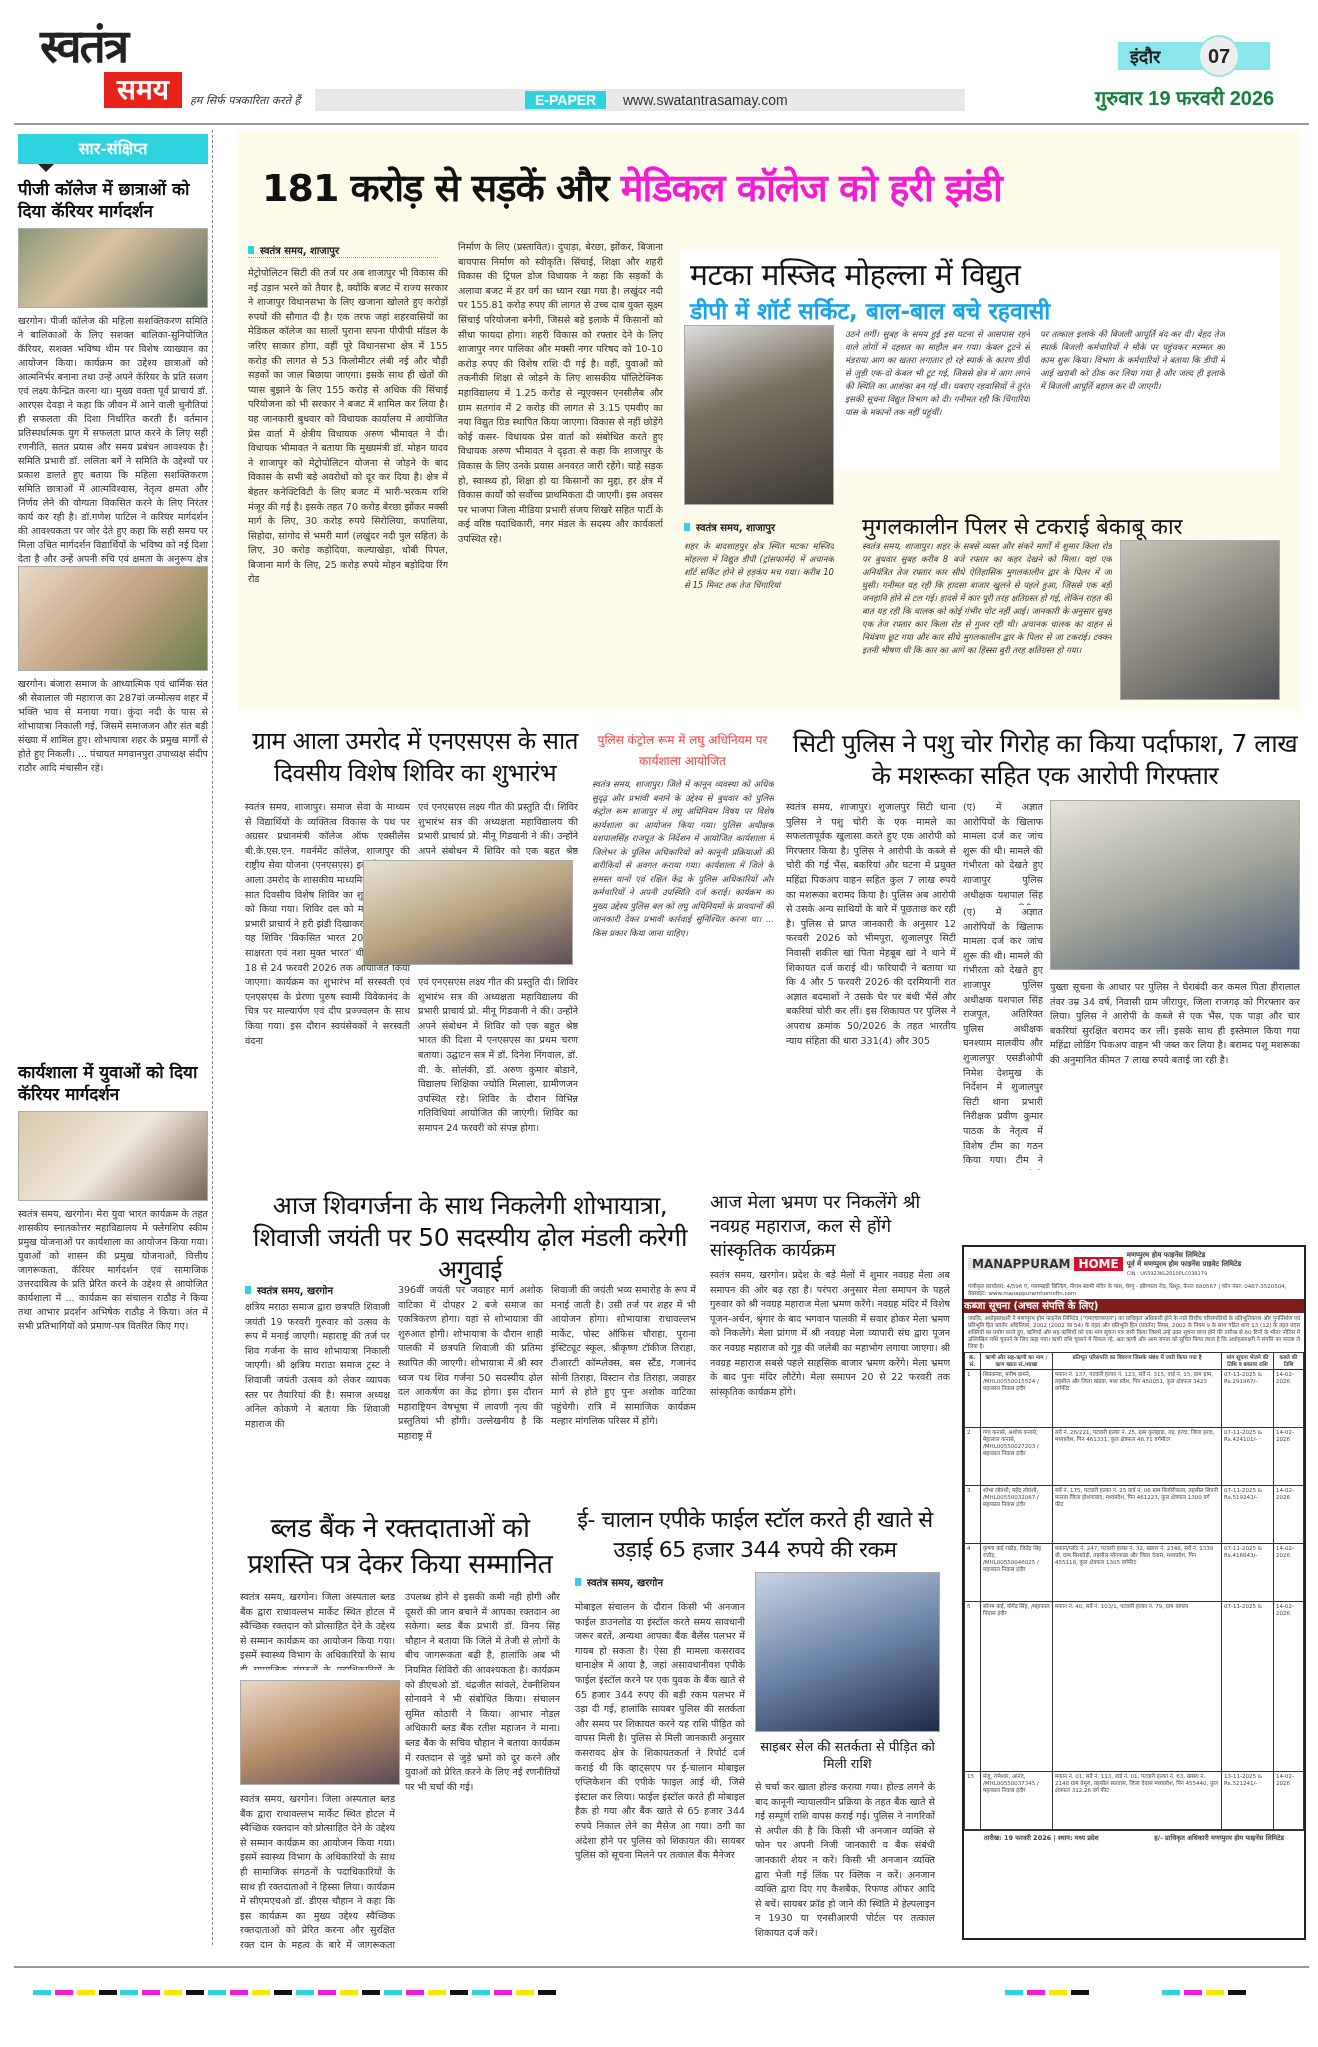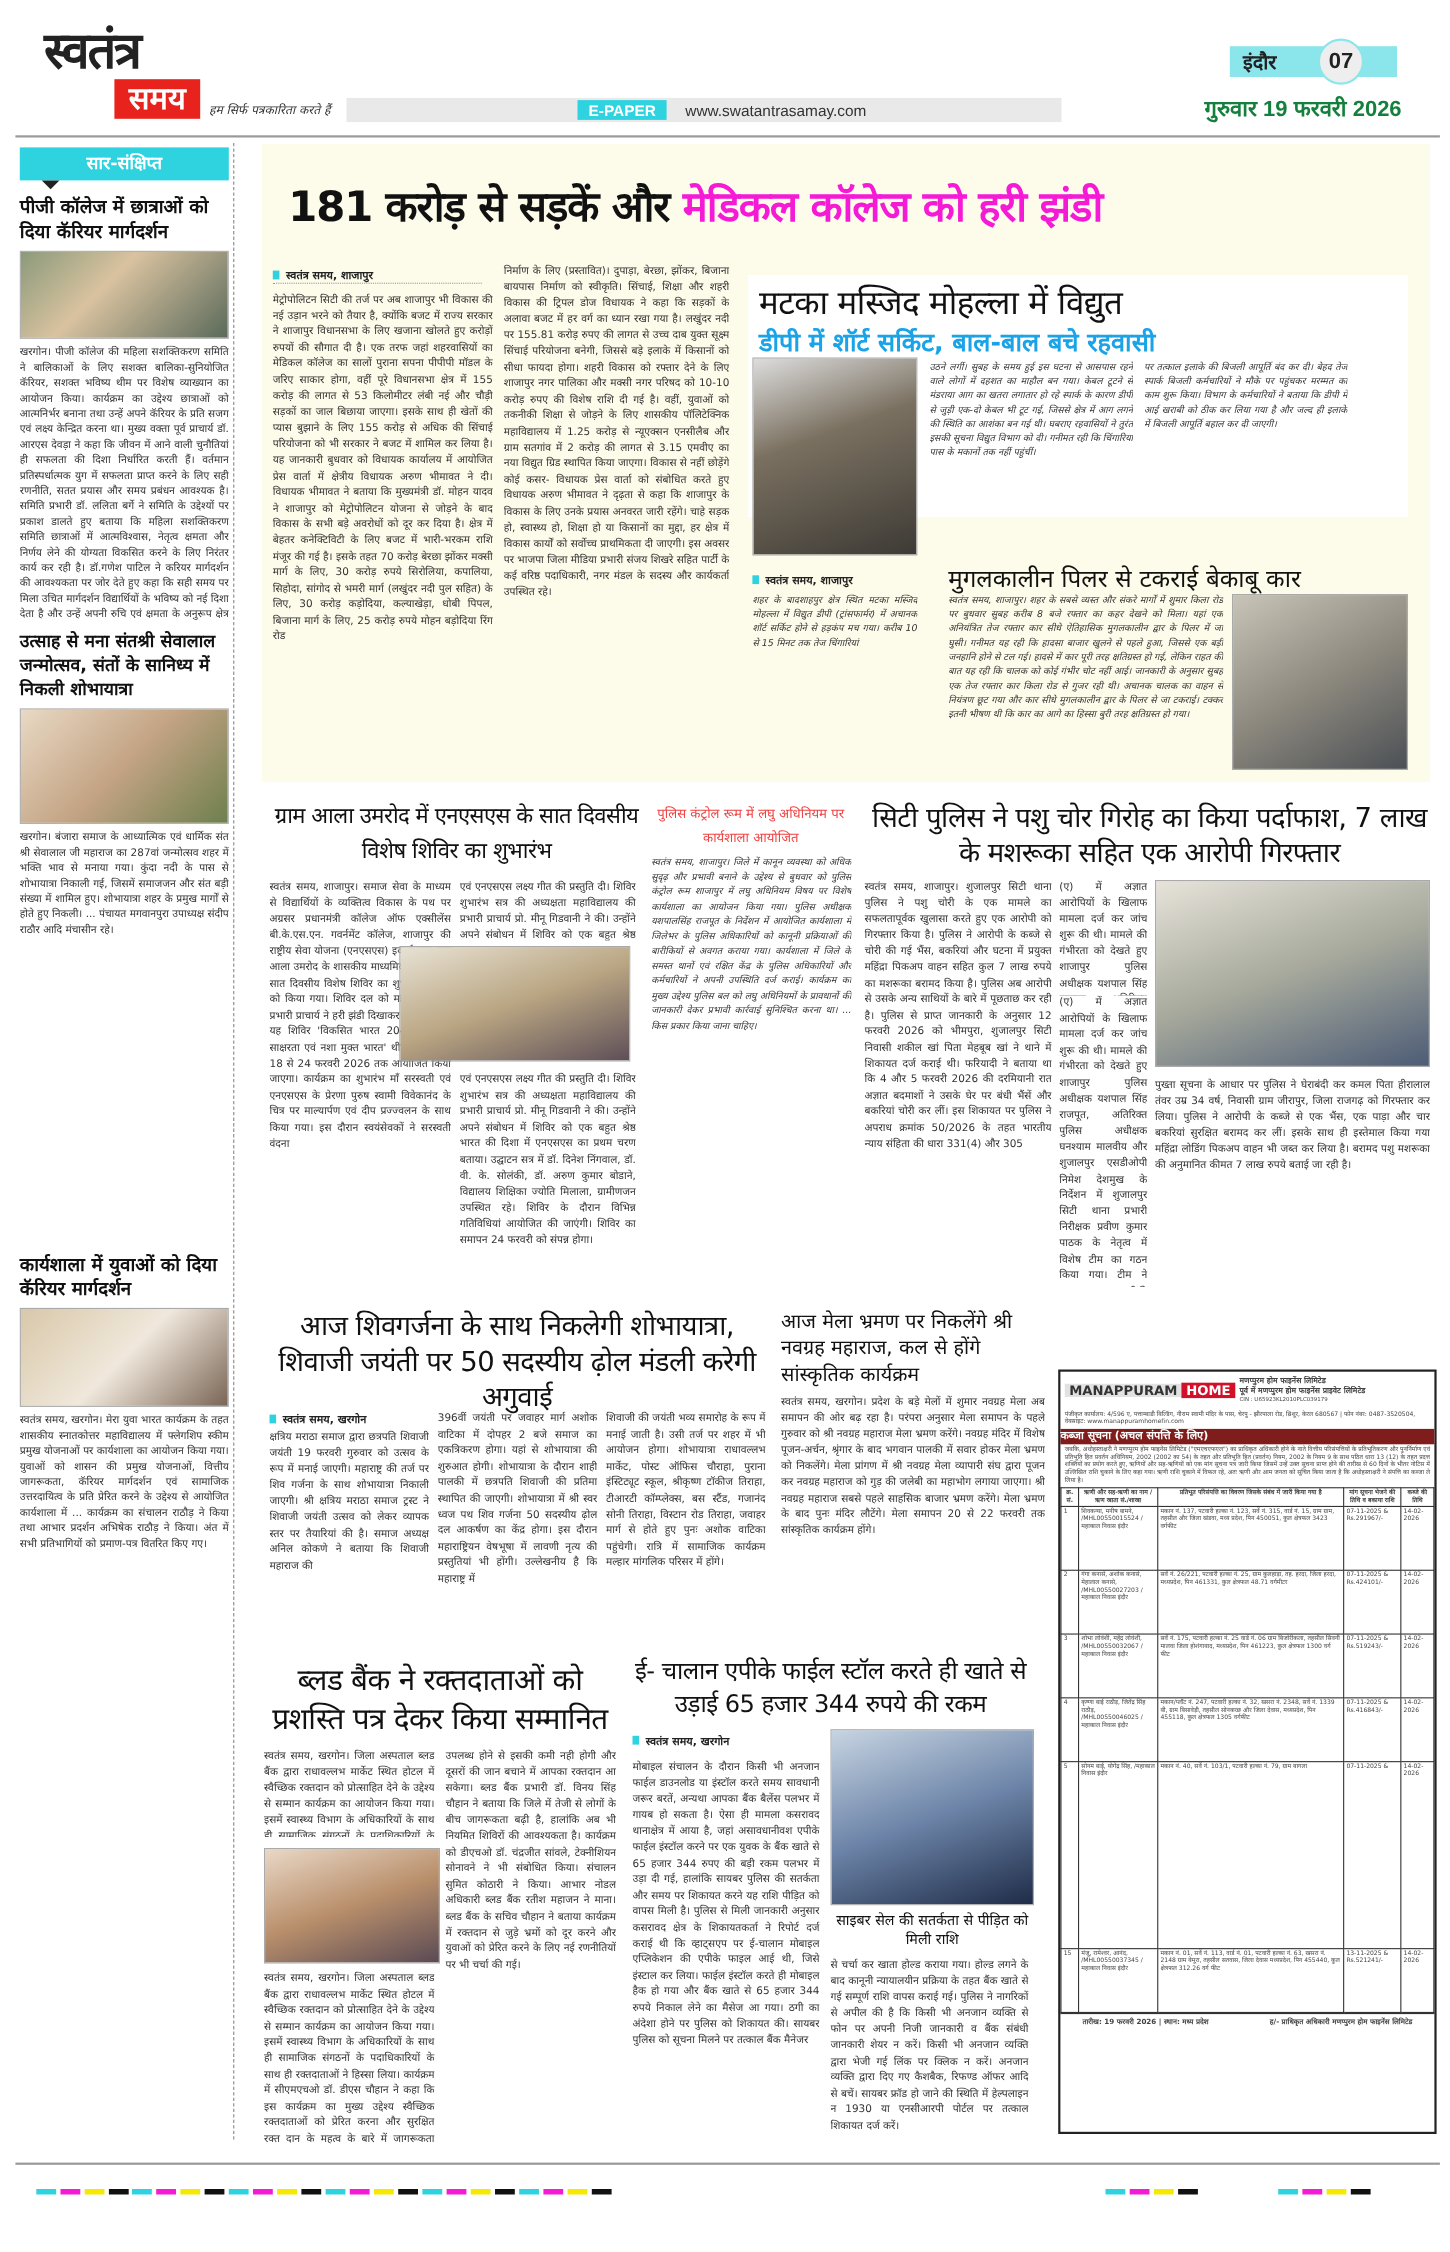--- a/index.html
+++ b/index.html
@@ -28,21 +28,21 @@
 .photo{background:linear-gradient(135deg,#8a9a7a,#d9c2a0 40%,#5a6a5a);border:1px solid #aaa}
 .topbox{left:238px;top:131px;width:1062px;height:580px;background:#fdfbe9}
 .mainhl{left:262px;top:160px;font-size:38px;font-weight:bold;letter-spacing:-1px;color:#111;white-space:nowrap}
 .mainhl .pink{color:#f51bd6}
 .byline{font-size:10px;font-weight:bold;color:#222}
 .byline::before{content:"";display:inline-block;width:6px;height:8px;background:#2fd3e0;margin-right:6px}
 .dotrule{border-bottom:1px dotted #999;margin:4px 0 6px}
 .col{position:absolute;font-size:9.5px;line-height:14.6px;text-align:justify;color:#333}
 .hl2{font-size:30px;color:#111;white-space:nowrap;letter-spacing:-0.5px}
 .hl2b{font-size:23px;color:#1aa3e6;font-weight:bold;white-space:nowrap}
-.secthl{font-size:20px;color:#111;text-align:center;line-height:32px;letter-spacing:-0.5px}
+.secthl{font-size:24px;color:#111;text-align:center;line-height:32px;letter-spacing:-0.5px}
 .smallhl{font-size:12px;color:#ef4444;text-align:center;line-height:21px}
 .ad{left:962px;top:1245px;width:344px;height:695px;border:2px solid #222;background:#fff;font-size:6px;line-height:8px;color:#444}
 .adhead{display:flex;align-items:center;height:34px;padding:2px 4px}
 .manap{font-weight:bold;font-size:12px;color:#333;padding:2px 4px;background:#e2e2e2}
 .homebox{background:#d2102a;color:#fff;font-weight:bold;font-size:12px;padding:3px 4px;margin-right:4px}
 .adbar{background:#7f1d1d;color:#fff;font-weight:bold;font-size:10px;line-height:14px}
 table.adt{width:100%;border-collapse:collapse;font-size:5.5px;line-height:7px}
 table.adt td,table.adt th{border:1px solid #333;padding:1px 2px;vertical-align:top}
 .regbar{position:absolute;height:5px;width:18px}
 </style>
@@ -65,21 +65,20 @@
 </div>
 <div class="abs rule"></div>
 
 <div class="abs vdash"></div>
 <div class="abs sidebar">
   <div class="sbhead">सार-संक्षिप्त</div>
   <div style="width:0;height:0;border-left:8px solid transparent;border-right:8px solid transparent;border-top:8px solid #222;margin-left:20px"></div>
   <div class="sbtitle">पीजी कॉलेज में छात्राओं को दिया कॅरियर मार्गदर्शन</div>
   <div class="photo" style="height:80px;margin-bottom:6px"></div>
   <div class="body" style="height:252px;overflow:hidden">खरगोन। पीजी कॉलेज की महिला सशक्तिकरण समिति ने बालिकाओं के लिए सशक्त बालिका-सुनियोजित कॅरियर, सशक्त भविष्य थीम पर विशेष व्याख्यान का आयोजन किया। कार्यक्रम का उद्देश्य छात्राओं को आत्मनिर्भर बनाना तथा उन्हें अपने कॅरियर के प्रति सजग एवं लक्ष्य केन्द्रित करना था। मुख्य वक्ता पूर्व प्राचार्य डॉ. आरएस देवड़ा ने कहा कि जीवन में आने वाली चुनौतियां ही सफलता की दिशा निर्धारित करती हैं। वर्तमान प्रतिस्पर्धात्मक युग में सफलता प्राप्त करने के लिए सही रणनीति, सतत प्रयास और समय प्रबंधन आवश्यक है। समिति प्रभारी डॉ. ललिता बर्गे ने समिति के उद्देश्यों पर प्रकाश डालते हुए बताया कि महिला सशक्तिकरण समिति छात्राओं में आत्मविश्वास, नेतृत्व क्षमता और निर्णय लेने की योग्यता विकसित करने के लिए निरंतर कार्य कर रही है। डॉ.गणेश पाटिल ने करियर मार्गदर्शन की आवश्यकता पर जोर देते हुए कहा कि सही समय पर मिला उचित मार्गदर्शन विद्यार्थियों के भविष्य को नई दिशा देता है और उन्हें अपनी रुचि एवं क्षमता के अनुरूप क्षेत्र चुनने में सहायता करता है। संचालन डॉ. सुरेश सोलंकी ने किया। इस अवसर पर प्रो. संतोष दवाडे, प्रो. वीरेंद्र गांगले, प्रो. प्रमोद सांवनेर सहित महाविद्यालय के प्राध्यापकगण एवं बड़ी संख्या में छात्राएं उपस्थित रहीं।</div>
-  <div class="sbtitle" style="font-size:16px">उत्साह से मना संतश्री सेवालाल जन्मोत्सव, संतों के सानिध्य में निकली शोभायात्रा</div>
   <div class="photo" style="height:105px;margin-bottom:6px;background:linear-gradient(135deg,#e9d9c5,#c3a383 50%,#6e7f4e)"></div>
   <div class="body" style="height:378px;overflow:hidden">खरगोन। बंजारा समाज के आध्यात्मिक एवं धार्मिक संत श्री सेवालाल जी महाराज का 287वां जन्मोत्सव शहर में भक्ति भाव से मनाया गया। कुंदा नदी के पास से शोभायात्रा निकाली गई, जिसमें समाजजन और संत बड़ी संख्या में शामिल हुए। शोभायात्रा शहर के प्रमुख मार्गों से होते हुए निकली। ... पंचायत मगवानपुरा उपाध्यक्ष संदीप राठौर आदि मंचासीन रहे।</div>
   <div class="sbtitle">कार्यशाला में युवाओं को दिया कॅरियर मार्गदर्शन</div>
   <div class="photo" style="height:90px;margin-bottom:6px;background:linear-gradient(135deg,#d9c8a9,#f0e8dc 50%,#7a6555)"></div>
   <div class="body" style="height:380px;overflow:hidden">स्वतंत्र समय, खरगोन। मेरा युवा भारत कार्यक्रम के तहत शासकीय स्नातकोत्तर महाविद्यालय में फ्लेगशिप स्कीम प्रमुख योजनाओं पर कार्यशाला का आयोजन किया गया। युवाओं को शासन की प्रमुख योजनाओं, वित्तीय जागरूकता, कॅरियर मार्गदर्शन एवं सामाजिक उत्तरदायित्व के प्रति प्रेरित करने के उद्देश्य से आयोजित कार्यशाला में ... कार्यक्रम का संचालन राठौड़ ने किया तथा आभार प्रदर्शन अभिषेक राठौड़ ने किया। अंत में सभी प्रतिभागियों को प्रमाण-पत्र वितरित किए गए।</div>
 </div>
 
 <div class="abs topbox"></div>
 <div class="abs mainhl"><span>181 करोड़ से सड़कें और</span> <span class="pink">मेडिकल कॉलेज को हरी झंडी</span></div>
 <div class="abs byline" style="left:248px;top:243px">स्वतंत्र समय, शाजापुर</div>

